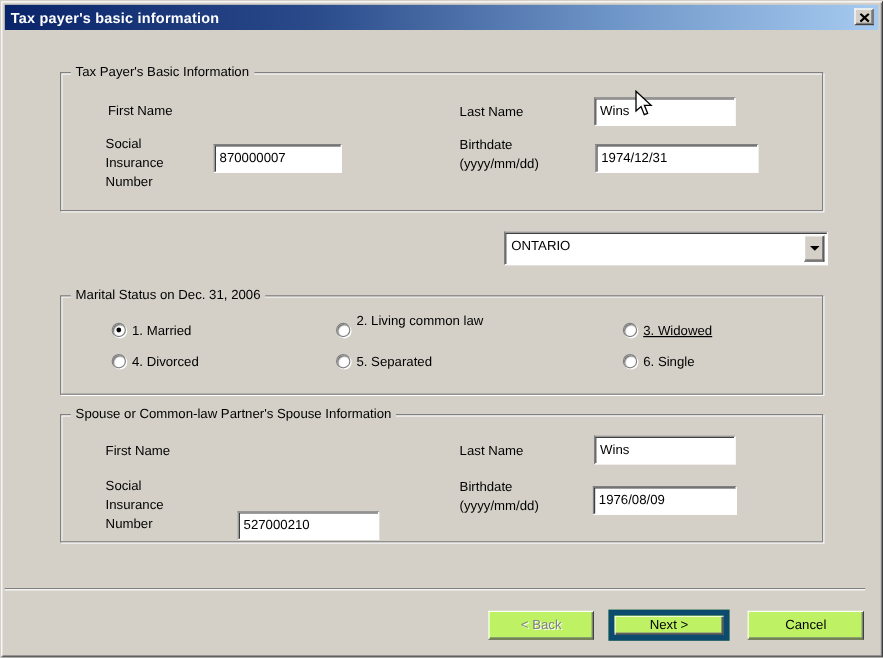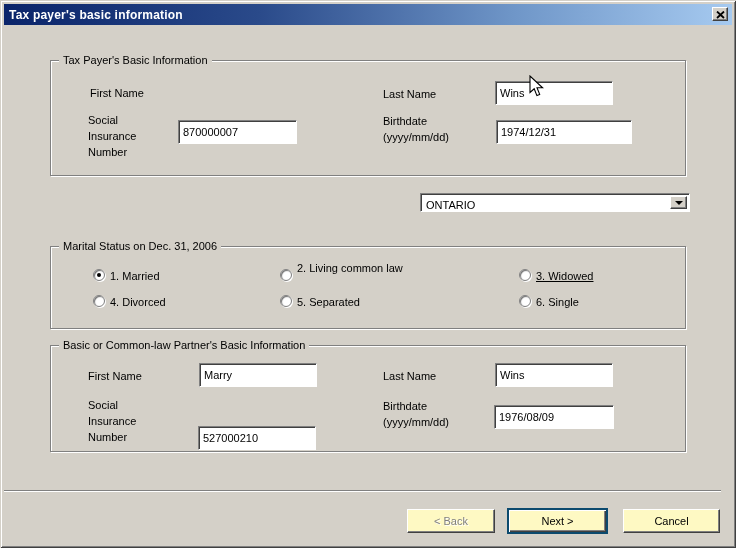--- a/index.html
+++ b/index.html
@@ -47,21 +47,21 @@
   .textbox {
     position:absolute; height:24px; background:#ffffff;
     border:1px solid; border-color:#808080 #ffffff #ffffff #808080;
     box-shadow: inset 1px 1px 0 #404040;
     padding:4px 3px 0 4px; cursor:text; overflow:hidden; white-space:nowrap;
   }
   .textbox span { line-height:15px; }
   .sel { background:#0a246a; color:#ffffff; padding-right:1px; }
 
   .combobox {
-    position:absolute; left:420px; top:193px; width:270px; height:19px;
+    position:absolute; left:420px; top:193px; width:270px; height:28px;
     background:#ffffff;
     border:1px solid; border-color:#808080 #ffffff #ffffff #808080;
     box-shadow: inset 1px 1px 0 #404040;
     padding:5px 22px 0 5px; white-space:nowrap;
   }
   .combo-btn {
     position:absolute; top:2px; right:2px; bottom:2px; width:17px;
     background:#d4d0c8;
     border:1px solid; border-color:#ffffff #404040 #404040 #ffffff;
     box-shadow: inset -1px -1px 0 #808080;
@@ -83,28 +83,28 @@
     content:""; display:block; width:4px; height:4px; margin:3px;
     background:#000; border-radius:50%;
   }
 
   .divider {
     position:absolute; left:4px; top:490px; width:717px; height:2px;
     border-top:1px solid #808080; border-bottom:1px solid #ffffff;
   }
 
   .btn {
-    position:absolute; height:24px; background:#fef9c3;
+    position:absolute; height:24px; background:#bef264;
     border:1px solid; border-color:#ffffff #404040 #404040 #ffffff;
     box-shadow: inset -1px -1px 0 #808080;
     font-family:"Liberation Sans", sans-serif; font-size:11px; color:#000;
     display:flex; align-items:center; justify-content:center; padding:0;
   }
   .btn.default {
-    border:2px solid #0c4a6e;
+    border:5px solid #0c4a6e;
     box-shadow: inset 1px 1px 0 #ffffff, inset -1px -1px 0 #404040, inset -2px -2px 0 #808080;
   }
   .btn.disabled { color:#808080; text-shadow:1px 1px 0 #ffffff; }
 
   .cursor { position:absolute; left:529px; top:75px; pointer-events:none; }
 </style>
 </head>
 <body>
 
 <div class="dialog">
@@ -125,21 +125,21 @@
   </div>
 
   <span class="lbl" style="left:90px; top:85px;">First Name</span>
 
   <span class="lbl" style="left:383px; top:86px;">Last Name</span>
   <div class="textbox" style="left:495px; top:81px; width:118px;">
     <span>Wins</span>
   </div>
 
   <span class="lbl" style="left:88px; top:112px; width:64px;">Social Insurance Number</span>
-  <div class="textbox" style="left:178px; top:120px; width:119px;">
+  <div class="textbox" style="left:178px; top:120px; width:107px;">
     <span>870000007</span>
   </div>
 
   <span class="lbl" style="left:383px; top:113px; width:92px;">Birthdate (yyyy/mm/dd)</span>
   <div class="textbox" style="left:496px; top:120px; width:136px;">
     <span>1974/12/31</span>
   </div>
 
   <div class="combobox">
     <span>ONTARIO</span>
@@ -164,27 +164,24 @@
   <span class="radio" style="left:93px; top:295px;"></span>
   <span class="lbl" style="left:110px; top:294px;">4. Divorced</span>
 
   <span class="radio" style="left:280px; top:295px;"></span>
   <span class="lbl" style="left:297px; top:294px;">5. Separated</span>
 
   <span class="radio" style="left:519px; top:295px;"></span>
   <span class="lbl" style="left:536px; top:294px;">6. Single</span>
 
   <div class="groupbox" style="left:50px; top:345px; width:636px; height:107px;">
-    <span class="legend">Basic or Common-law Partner's Basic Information</span>
+    <span class="legend">Spouse or Common-law Partner's Spouse Information</span>
   </div>
 
   <span class="lbl" style="left:88px; top:368px;">First Name</span>
-  <div class="textbox" style="left:199px; top:363px; width:118px;">
-    <span>Marry</span>
-  </div>
 
   <span class="lbl" style="left:383px; top:368px;">Last Name</span>
   <div class="textbox" style="left:495px; top:363px; width:118px;">
     <span>Wins</span>
   </div>
 
   <span class="lbl" style="left:88px; top:397px; width:64px;">Social Insurance Number</span>
   <div class="textbox" style="left:198px; top:405px; width:118px;margin-top:21px;">
     <span>527000210</span>
   </div>

